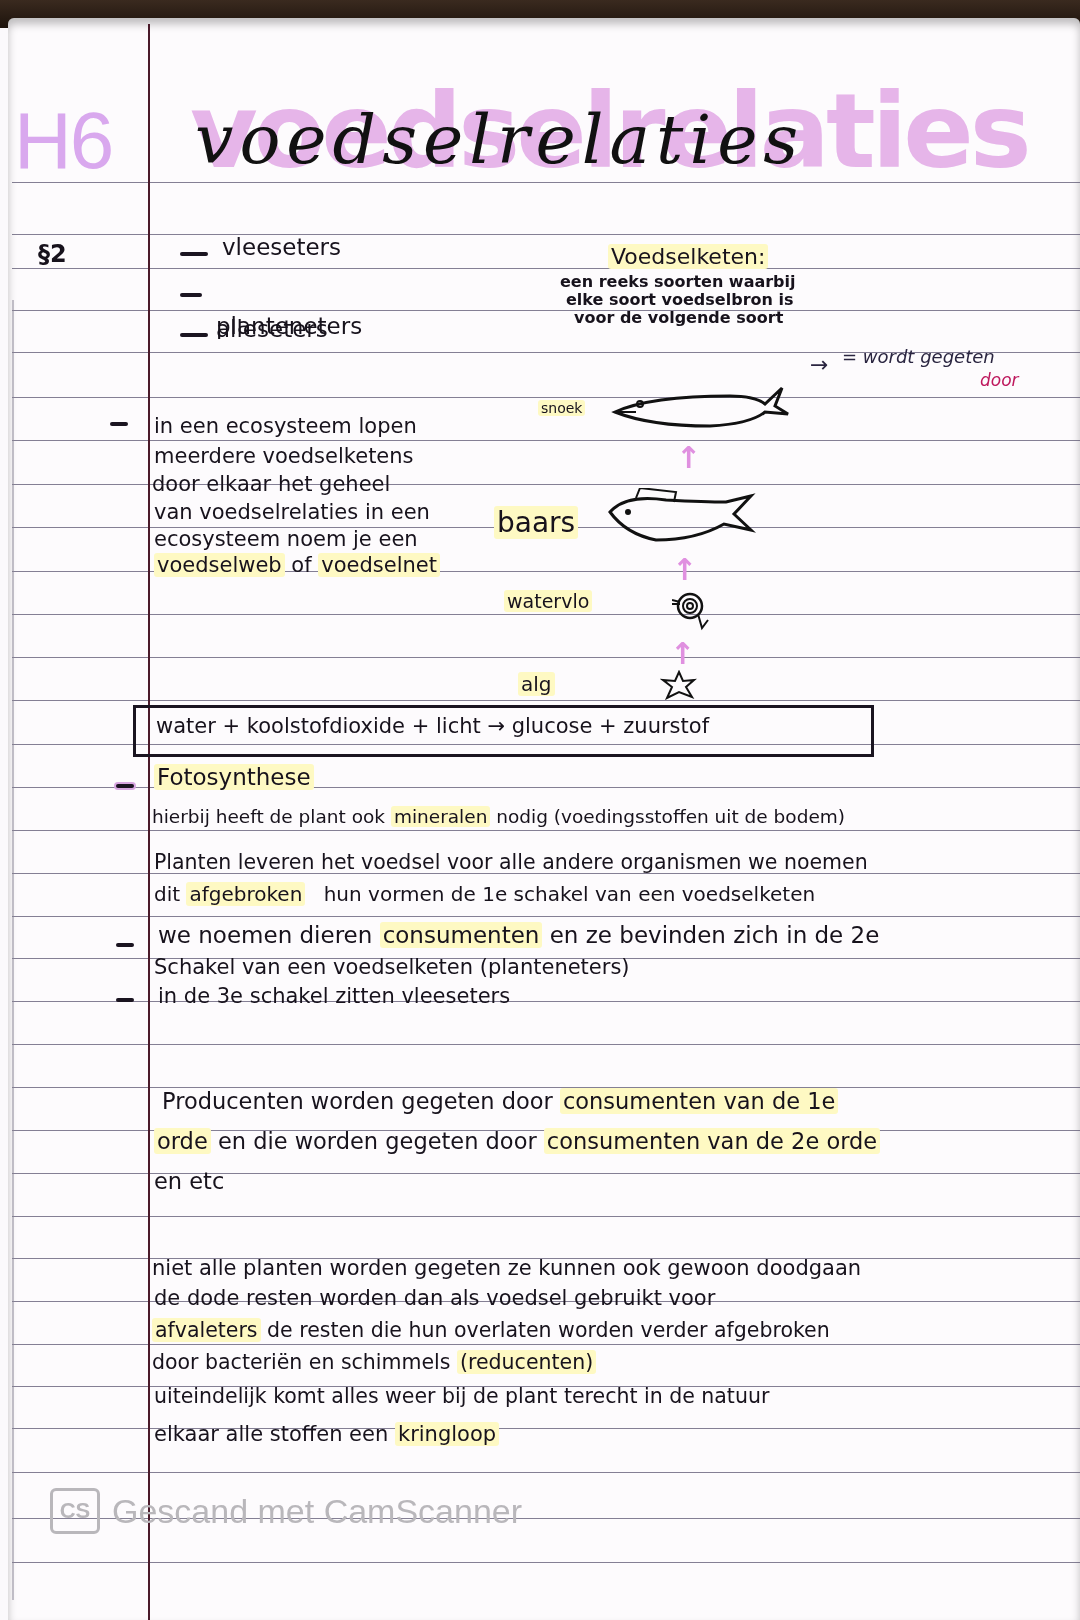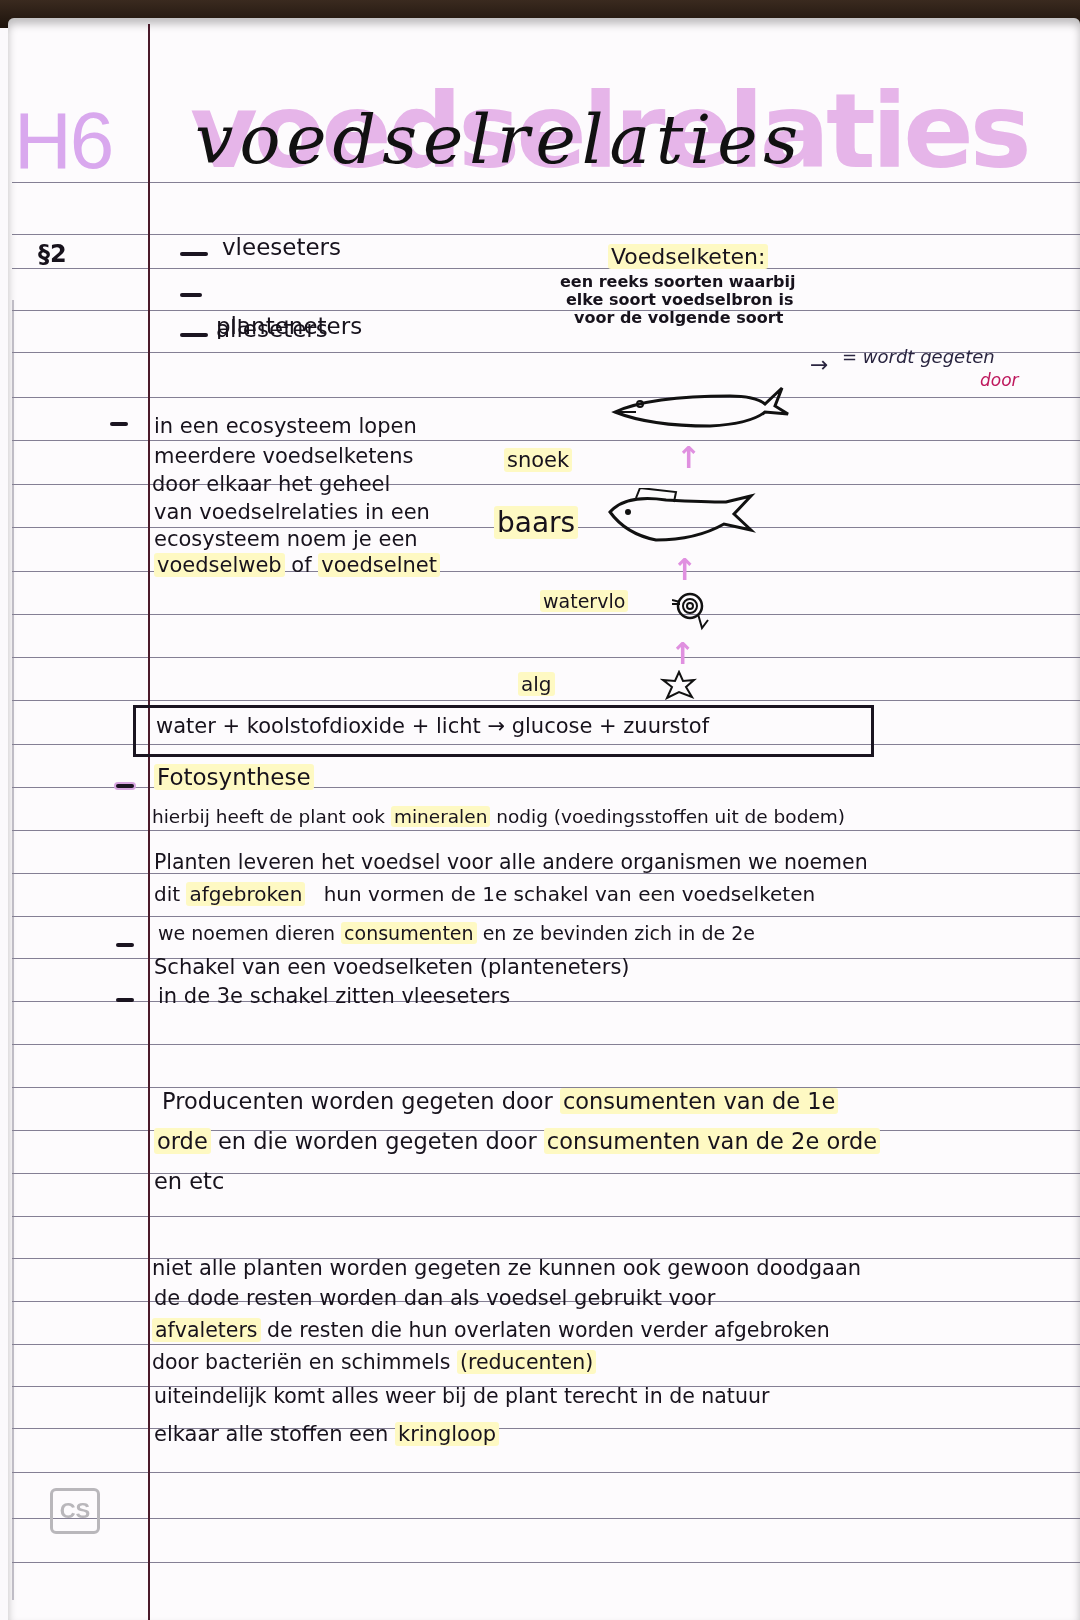--- a/index.html
+++ b/index.html
@@ -101,37 +101,37 @@
   <div class="t" style="left:154px; top:500px; font-size:21px;">van voedselrelaties in een</div>
   <div class="t" style="left:154px; top:527px; font-size:21px;">ecosysteem noem je een</div>
   <div class="t" style="left:154px; top:553px; font-size:21px;">
     <span class="hl">voedselweb</span>
     <span>of</span>
     <span class="hl">voedselnet</span>
   </div>
 </div>
 
 <div>
-  <div class="t" style="left:504px; top:400px; font-size:21px;margin-top:48px;"><span class="hl">snoek</span></div>
+  <div class="t" style="left:538px; top:400px; font-size:14px;"><span class="hl">snoek</span></div>
   <svg style="position:absolute; left:610px; top:382px;" width="180" height="52" viewBox="0 0 180 52">
     <path d="M5 30 Q40 14 120 14 Q145 14 155 22 L172 6 L165 24 L178 32 L155 30 Q140 42 100 44 Q40 44 5 30 Z" fill="none" stroke="#111" stroke-width="3"></path>
     <path d="M5 30 L26 30" stroke="#111" stroke-width="2"></path>
     <circle cx="30" cy="22" r="3" fill="none" stroke="#111" stroke-width="2"></circle>
   </svg>
   <div class="arrow-up" style="left:676px; top:440px;">↑</div>
 
   <div class="t" style="left:494px; top:506px; font-size:28px;"><span class="hl">baars</span></div>
   <svg style="position:absolute; left:606px; top:488px;" width="150" height="60" viewBox="0 0 150 60">
     <path d="M4 24 Q20 6 60 12 Q100 14 120 14 L145 8 L128 26 L145 42 L118 36 Q90 52 50 52 Q20 46 4 24 Z" fill="none" stroke="#111" stroke-width="3"></path>
     <path d="M30 10 L34 0 L70 4 L68 14" fill="none" stroke="#111" stroke-width="2"></path>
     <circle cx="22" cy="24" r="3" fill="#111"></circle>
   </svg>
   <div class="arrow-up" style="left:672px; top:552px;">↑</div>
 
-  <div class="t" style="left:532px; top:590px; font-size:19px;padding-left:8px;"><span class="hl">watervlo</span></div>
+  <div class="t" style="left:496px; top:590px; font-size:19px;padding-left:8px;"><span class="hl">watervlo</span></div>
   <svg style="position:absolute; left:672px; top:590px;" width="40" height="42" viewBox="0 0 40 42">
     <circle cx="18" cy="16" r="12" fill="none" stroke="#111" stroke-width="2.5"></circle>
     <circle cx="18" cy="16" r="7" fill="none" stroke="#111" stroke-width="2"></circle>
     <circle cx="18" cy="16" r="3" fill="none" stroke="#111" stroke-width="2"></circle>
     <path d="M0 10 L8 12 M0 14 L8 14 M26 24 L30 38 L36 30" fill="none" stroke="#111" stroke-width="2"></path>
   </svg>
   <div class="arrow-up" style="left:670px; top:636px;">↑</div>
 
   <div class="t" style="left:518px; top:672px; font-size:20px;"><span class="hl">alg</span></div>
   <svg style="position:absolute; left:660px; top:670px;" width="38" height="30" viewBox="0 0 38 30">
@@ -153,21 +153,21 @@
   <div class="t" style="left:154px; top:850px; font-size:20.5px;">Planten leveren het voedsel voor alle andere organismen we noemen</div>
   <div class="t" style="left:154px; top:882px; font-size:20px;">
     <span>dit</span>
     <span class="hl">afgebroken</span>
     <span style="margin-left:12px">hun vormen de 1e schakel van een voedselketen</span>
   </div>
 </div>
 
 <div>
   <div class="bullet" style="left:116px; top:943px; width:18px;"></div>
-  <div class="t" style="left:158px; top:922px; font-size:19px;">
+  <div class="t" style="left:158px; top:922px; font-size:23px;">
     <span>we noemen dieren</span>
     <span class="hl">consumenten</span>
     <span>en ze bevinden zich in de 2e</span>
   </div>
   <div class="t" style="left:154px; top:955px; font-size:21px;">Schakel van een voedselketen (planteneters)</div>
   <div class="bullet" style="left:116px; top:998px; width:18px;"></div>
   <div class="t" style="left:158px; top:984px; font-size:21px;">in de 3e schakel zitten vleeseters</div>
 </div>
 
 <div>
@@ -196,13 +196,14 @@
   </div>
   <div class="t" style="left:154px; top:1384px; font-size:20.5px;">uiteindelijk komt alles weer bij de plant terecht in de natuur</div>
   <div class="t" style="left:154px; top:1422px; font-size:21px;">
     <span>elkaar alle stoffen een</span>
     <span class="hl">kringloop</span>
   </div>
 </div>
 
 <div class="watermark">
   <div class="cs">CS</div>
+  <span>Gescand met CamScanner</span>
 </div>
 
 </body></html>

